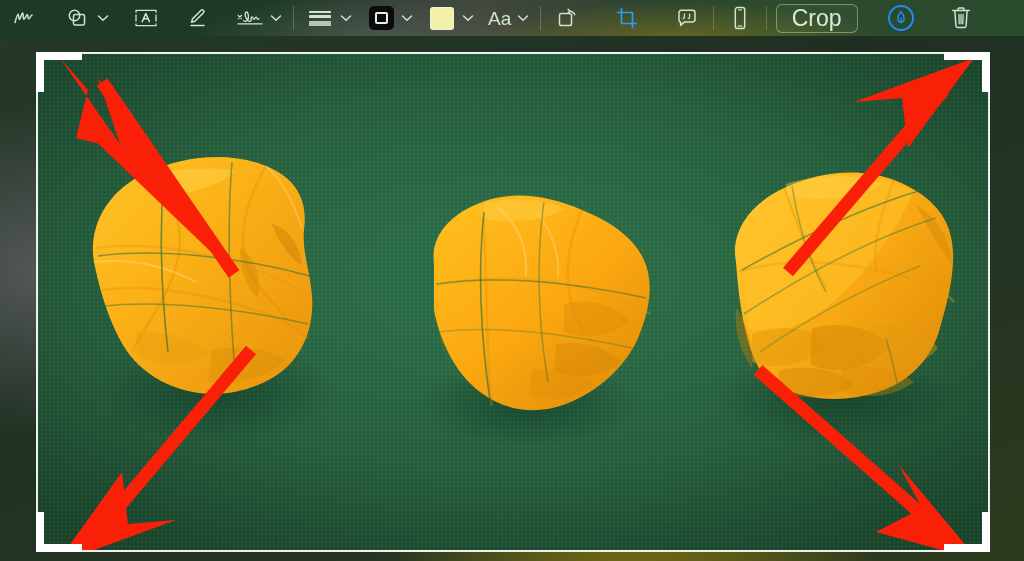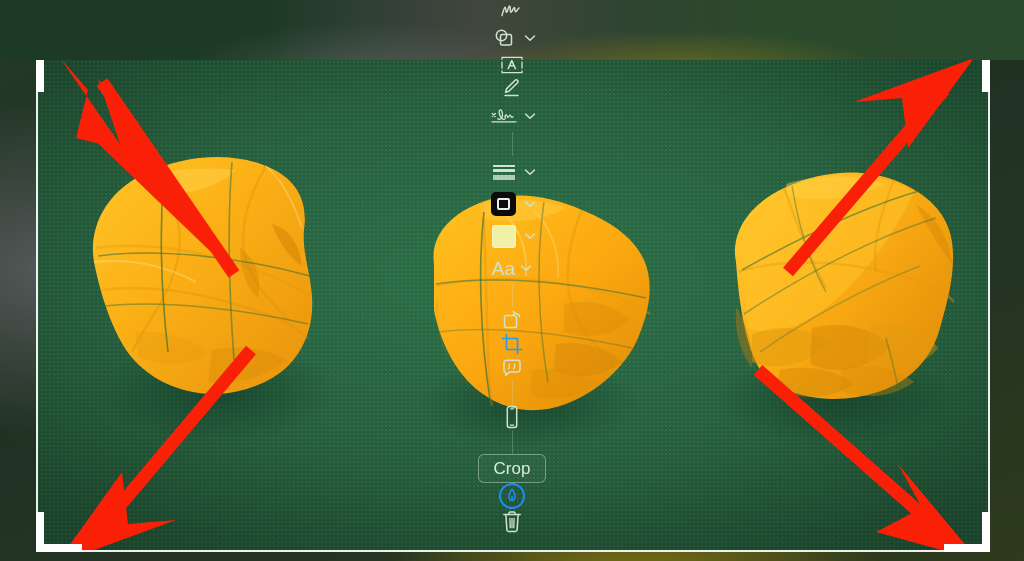--- a/index.html
+++ b/index.html
@@ -28,30 +28,29 @@
       radial-gradient(ellipse 420px 300px at 62% 110%, #8a7a10 0%, rgba(138,122,16,0) 62%),
       radial-gradient(ellipse 360px 260px at 5% 48%, #55595a 0%, rgba(85,89,90,0) 65%),
       linear-gradient(160deg, #263a28 0%, #1f3022 38%, #233324 62%, #2d3a1c 100%);
   }
 
   
   .toolbar {
     position: absolute;
     left: 0; top: 0;
     width: 1024px;
-    height: 60px;
+    height: 36px;
     display: flex;
     align-items: center;
     padding: 0 8px;
     z-index: 40;
     background:
       radial-gradient(ellipse 300px 60px at 66% 120%, rgba(150,135,25,0.55) 0%, rgba(150,135,25,0) 70%),
       radial-gradient(ellipse 260px 70px at 36% 120%, rgba(110,116,112,0.45) 0%, rgba(110,116,112,0) 72%),
       linear-gradient(90deg, #1d3a26 0%, #1d3a26 26%, #37423a 40%, #41473c 47%, #2f4430 62%, #2c4a2c 76%, #2a4a2e 100%);
-    flex-direction: column;
   }
 
   .tb-item {
     position: relative;
     display: flex;
     align-items: center;
     justify-content: center;
     height: 32px;
     cursor: default;
   }
@@ -151,21 +150,21 @@
 
   .crop-btn {
     height: 29px;
     padding: 0 15px;
     display: flex;
     align-items: center;
     justify-content: center;
     border: 1px solid rgba(205,225,205,0.45);
     border-radius: 6px;
     color: #d9ecd9;
-    font-size: 17px;
+    font-size: 23px;
     background: rgba(255,255,255,0.03);
   }
 
   .markup-circle {
     width: 26px; height: 26px;
     border: 2px solid #1f8bf5;
     border-radius: 50%;
     display: flex; align-items: center; justify-content: center;
   }
 

